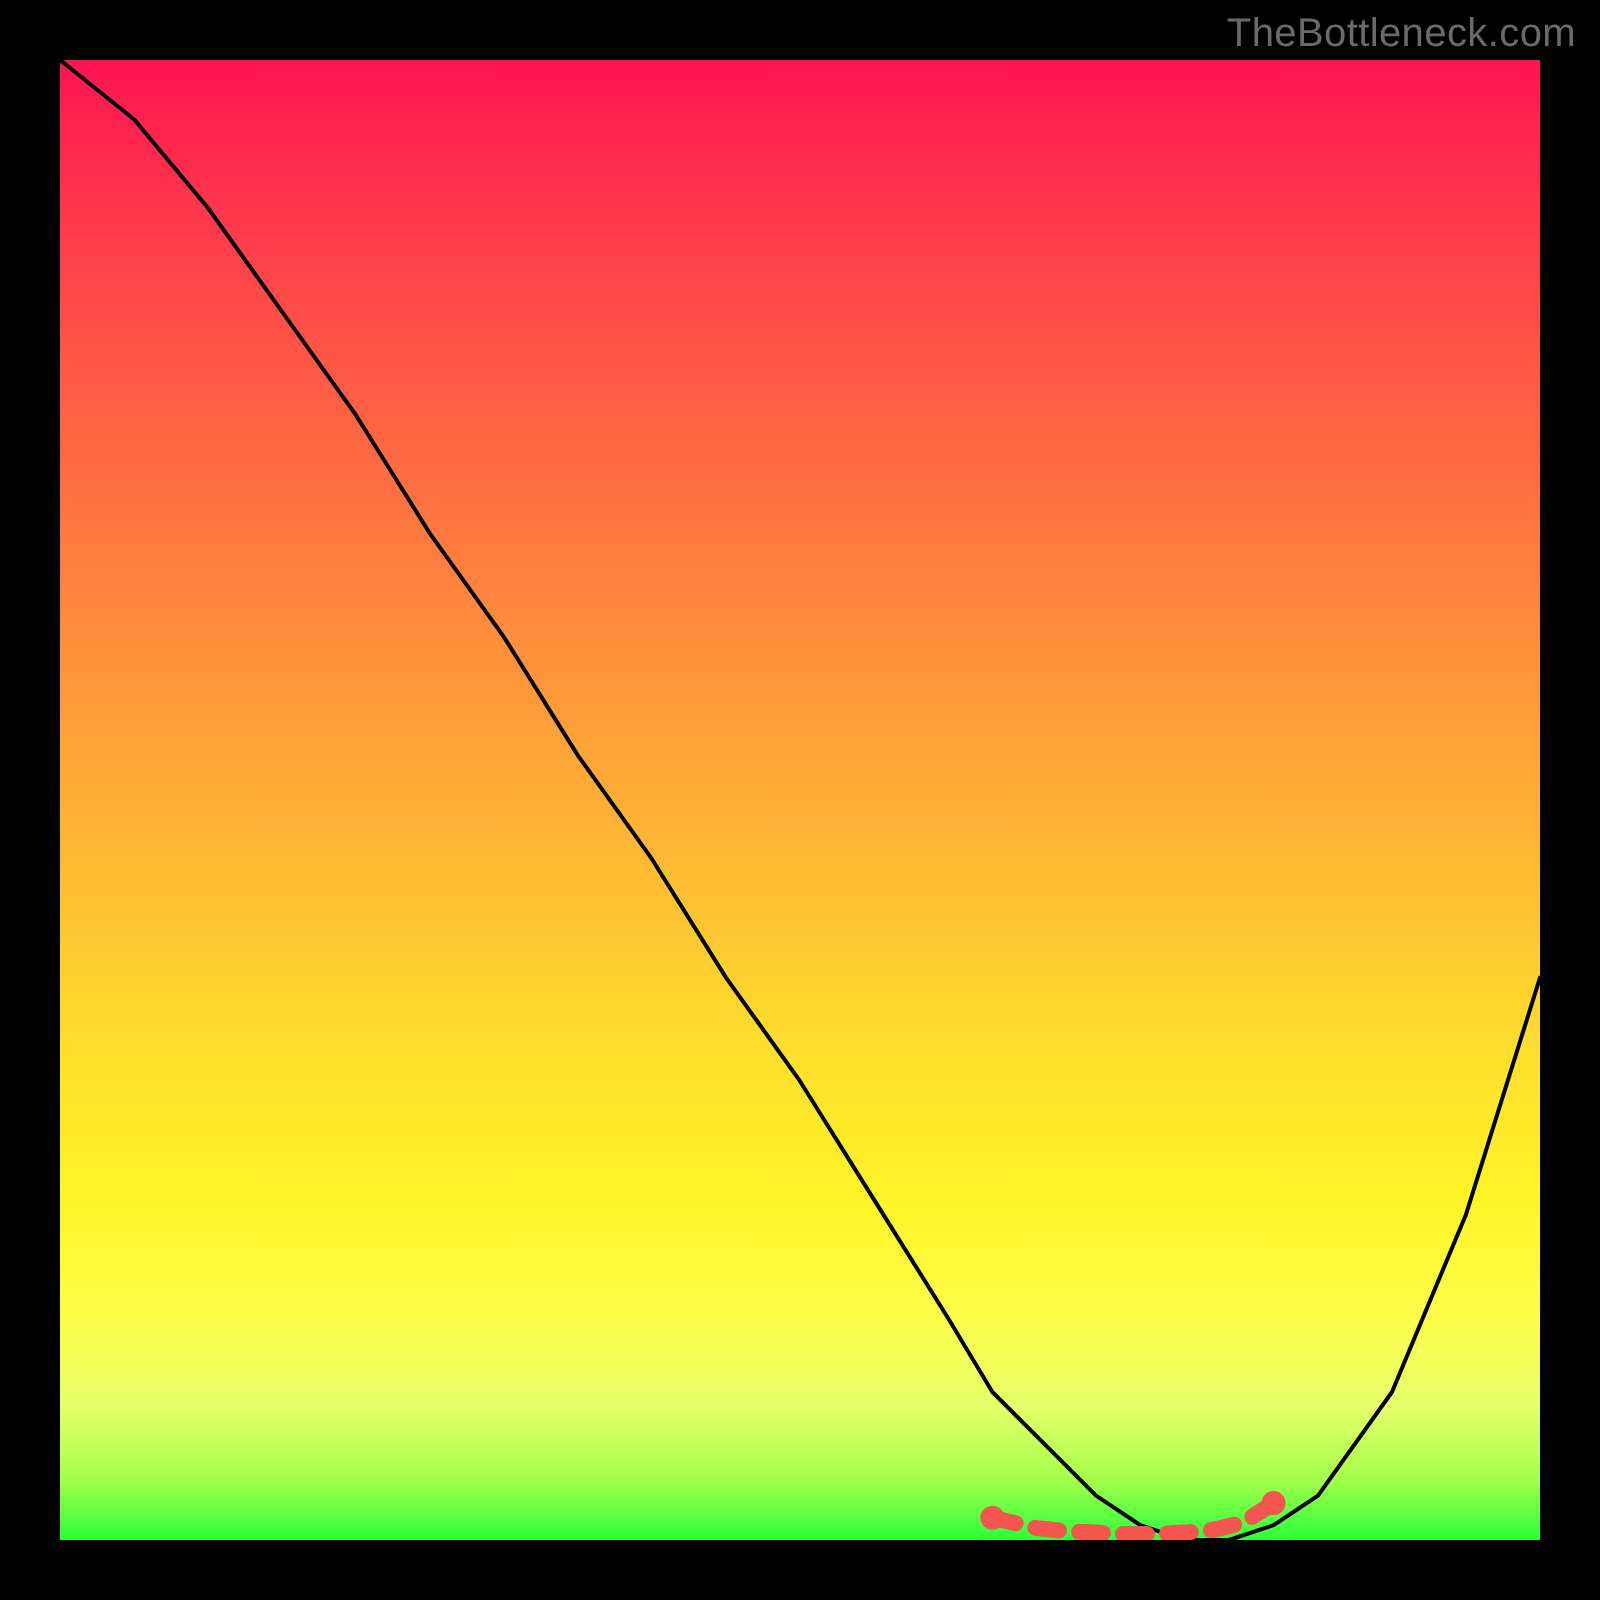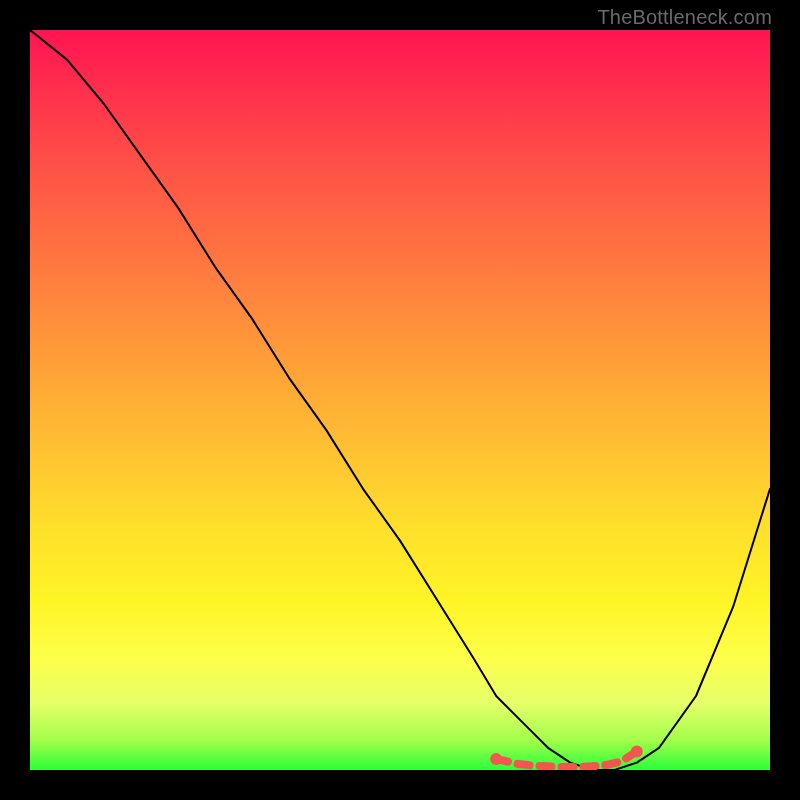--- a/index.html
+++ b/index.html
@@ -8,21 +8,21 @@
     width: 800px;
     height: 800px;
     background: #000;
     font-family: Arial, Helvetica, sans-serif;
     position: relative;
     overflow: hidden;
   }
   .watermark {
     position: absolute;
     top: 6px;
-    right: 28px;
+    right: 12px;
     color: #6a6a6a;
     font-size: 20px;
     font-weight: 500;
     z-index: 10;
     letter-spacing: 0.2px;
   }
   .plot-area {
     position: absolute;
     left: 30px;
     top: 30px;

